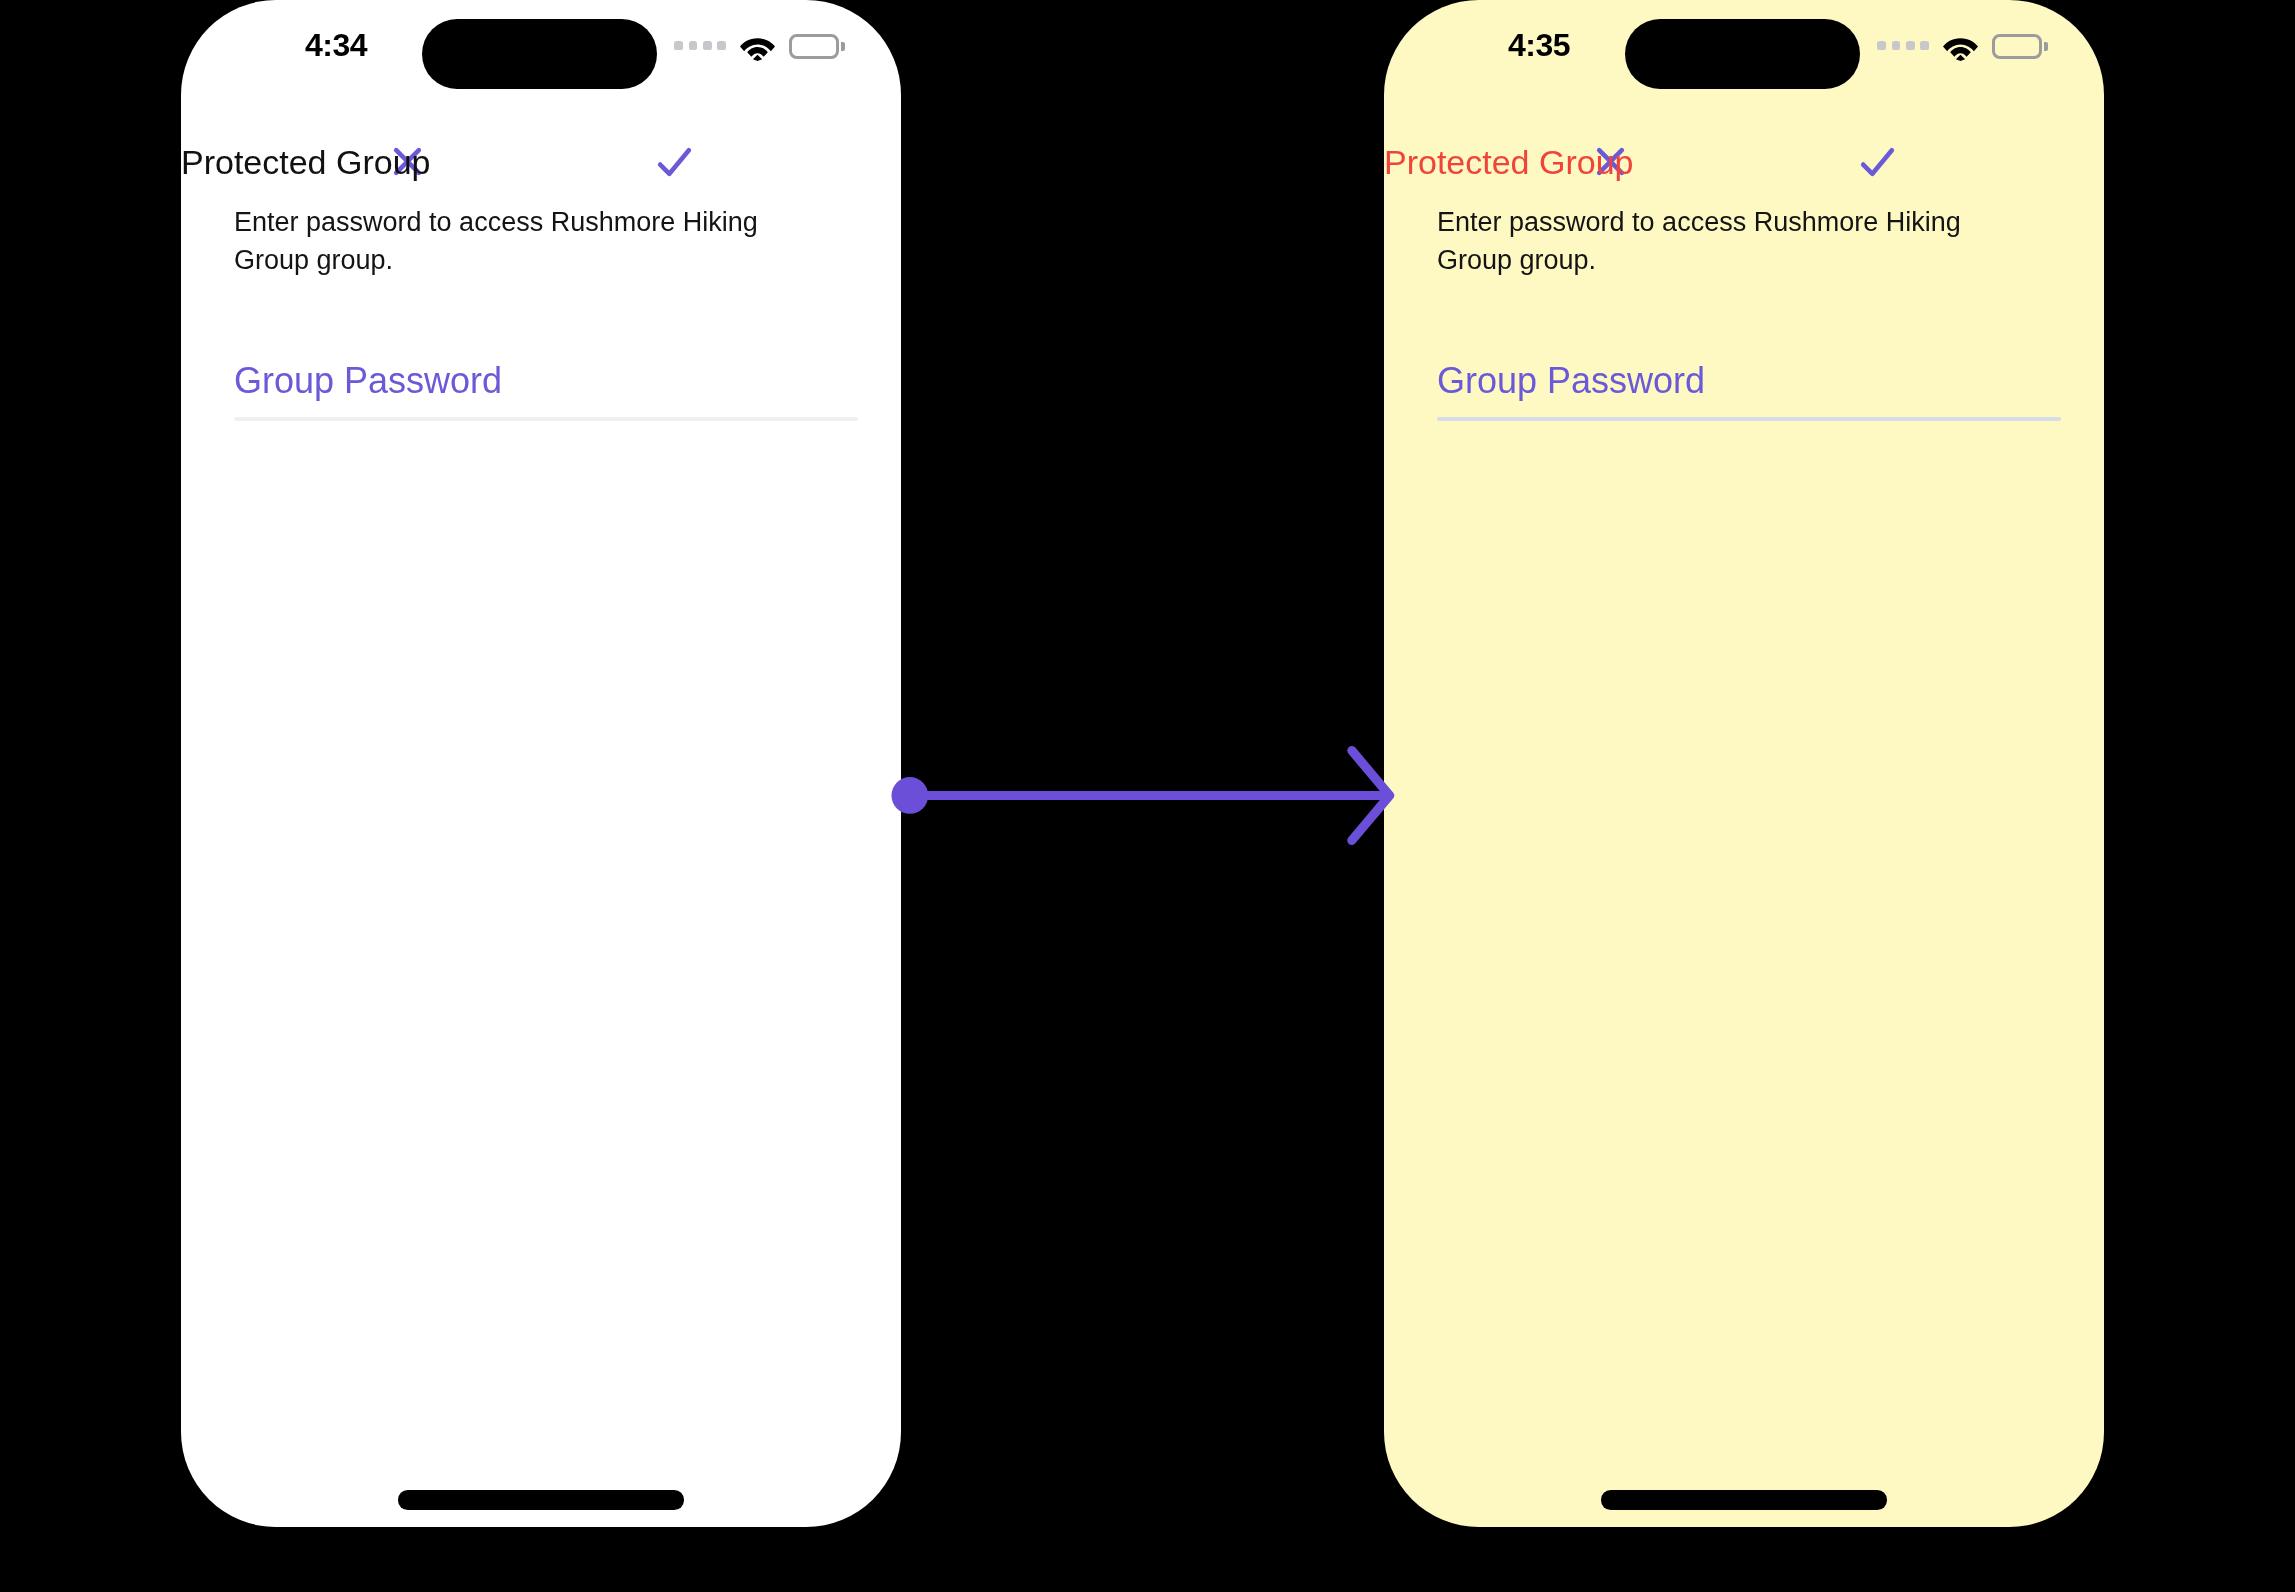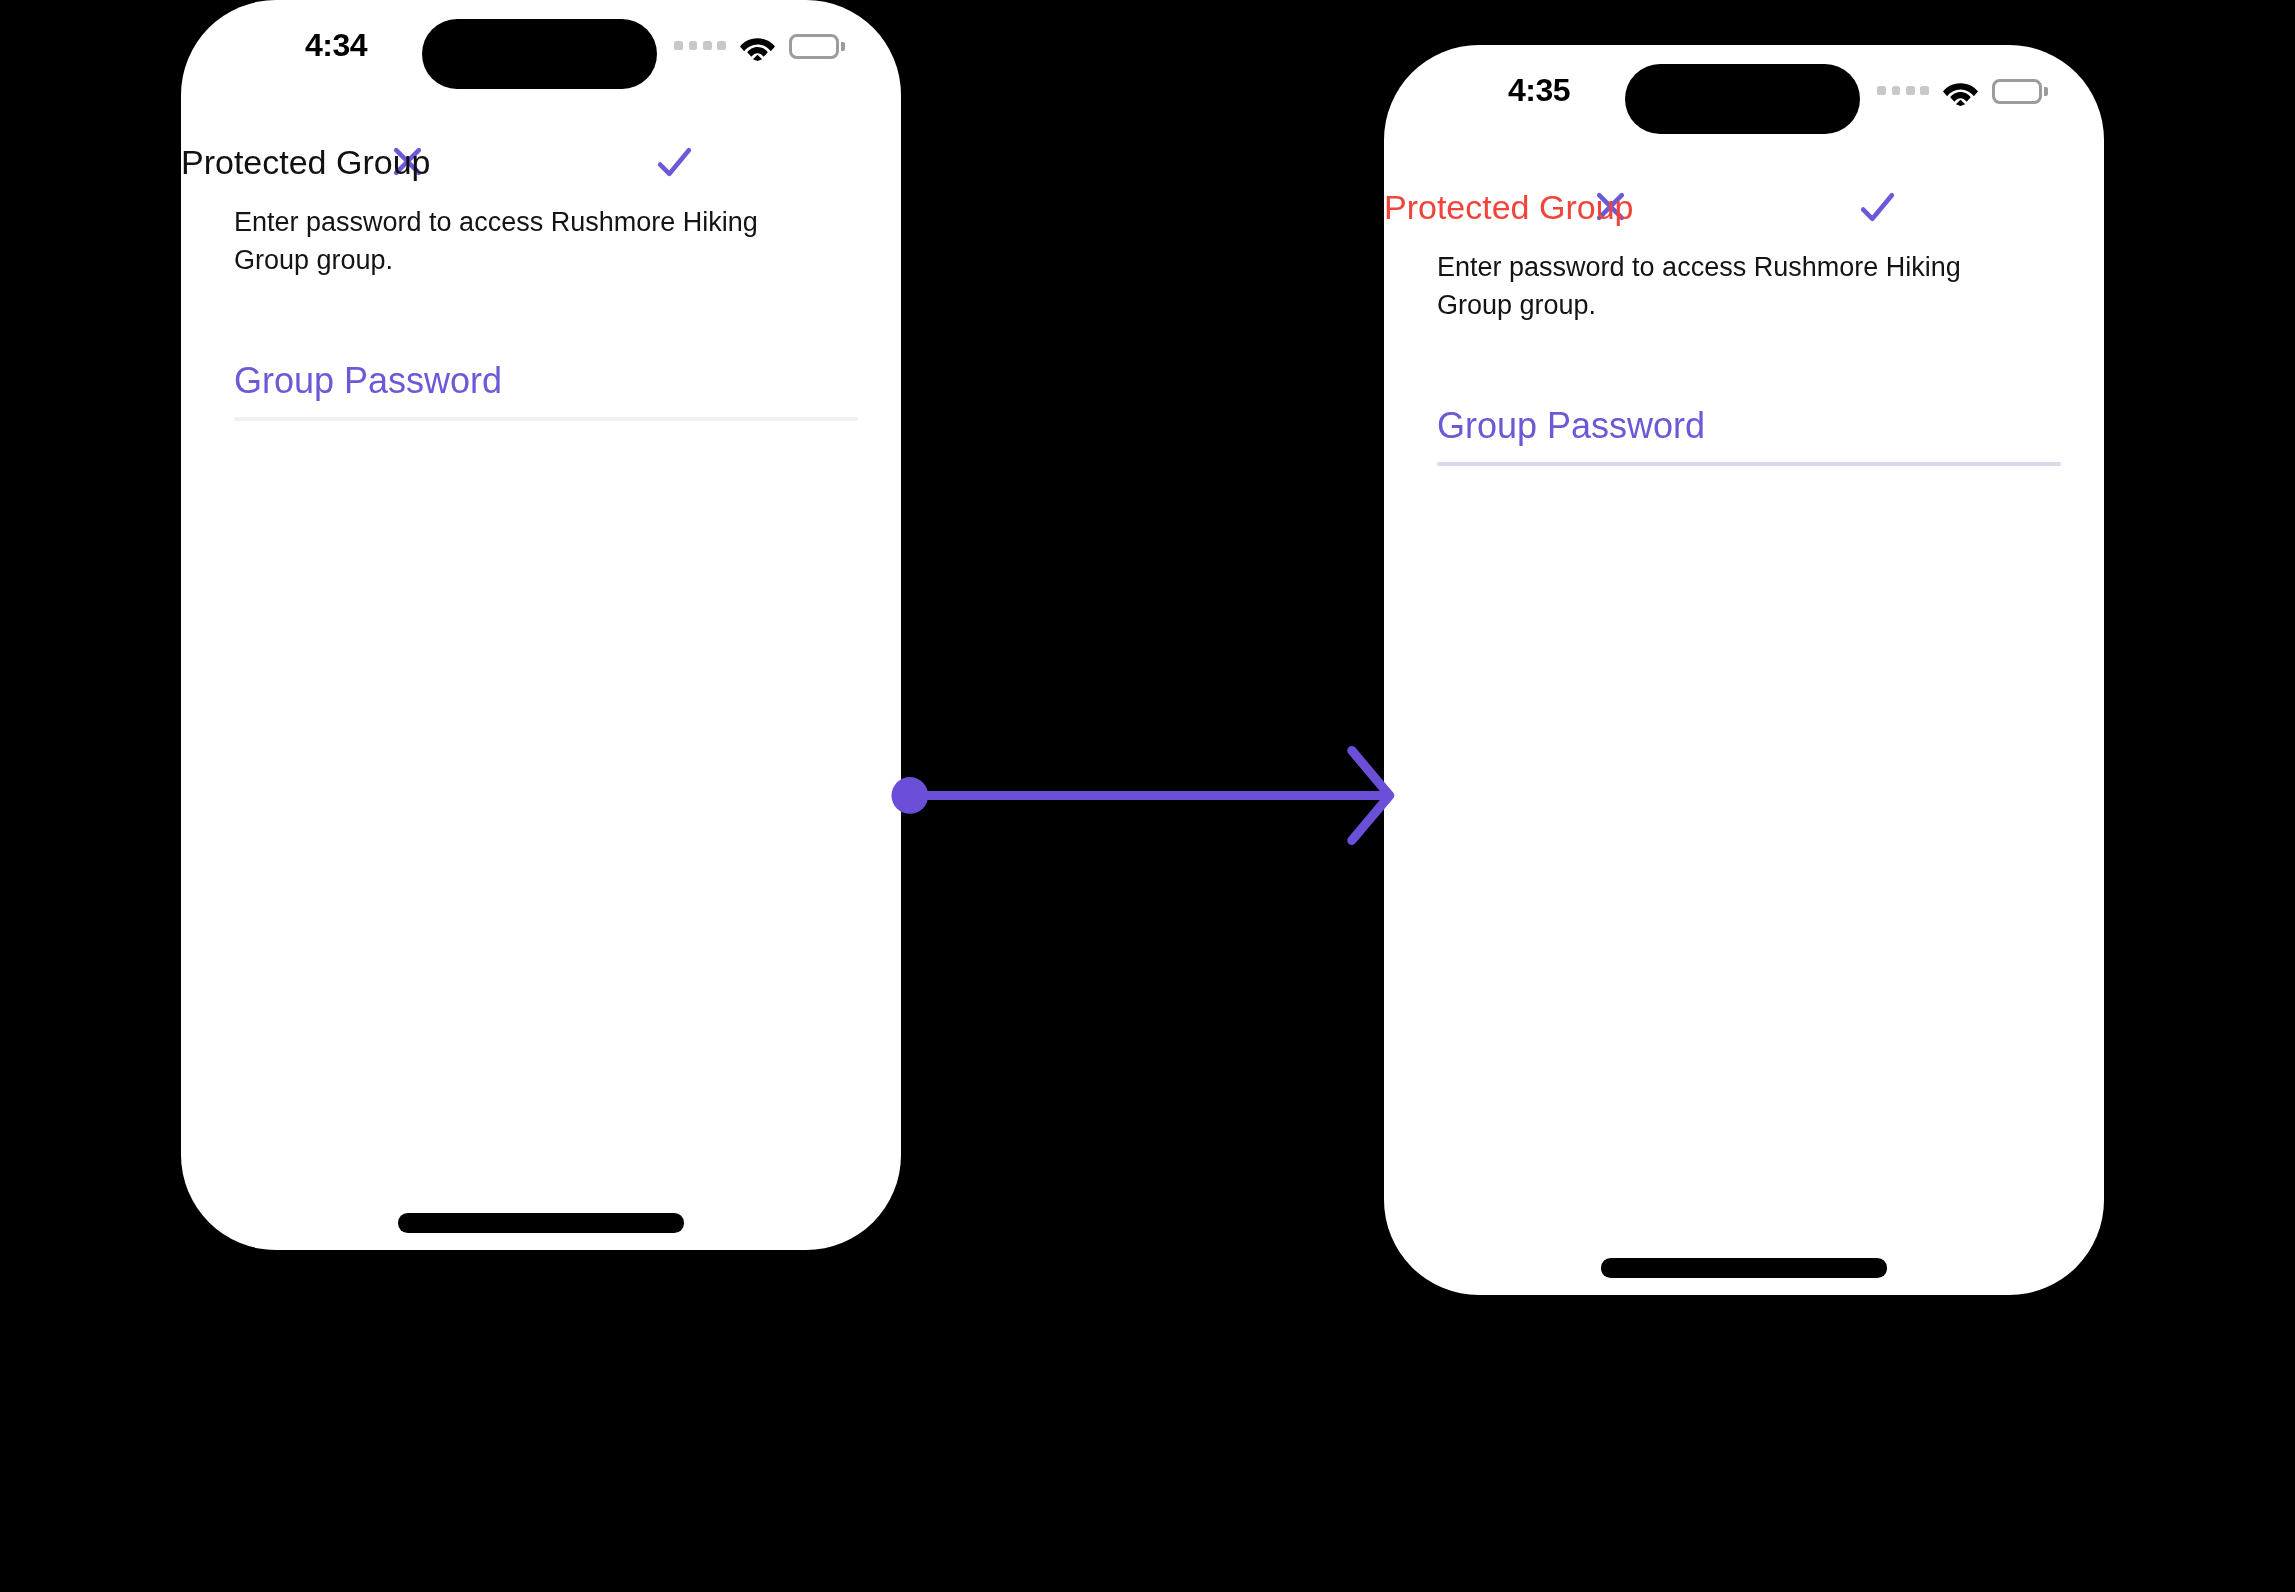--- a/index.html
+++ b/index.html
@@ -14,27 +14,27 @@
     position: relative;
     overflow: hidden;
     font-family: "Liberation Sans", sans-serif;
     -webkit-font-smoothing: antialiased;
   }
 
   
   .phone {
     position: absolute;
     width: 720px;
-    height: 1250px;
+    height: 1527px;
     top: 0;
     border-radius: 95px;
     overflow: hidden;
   }
   .phone.screen-light { background: #FFFFFF; }
-  .phone.screen-tinted { background: #ffffff; margin-top: 45px; }
+  .phone.screen-tinted { background: #fef9c3; }
 
   #phone-before { left: 181px; }
   #phone-after  { left: 1384px; }
 
   
   .status-bar {
     position: absolute;
     top: 0;
     left: 0;
     right: 0;

